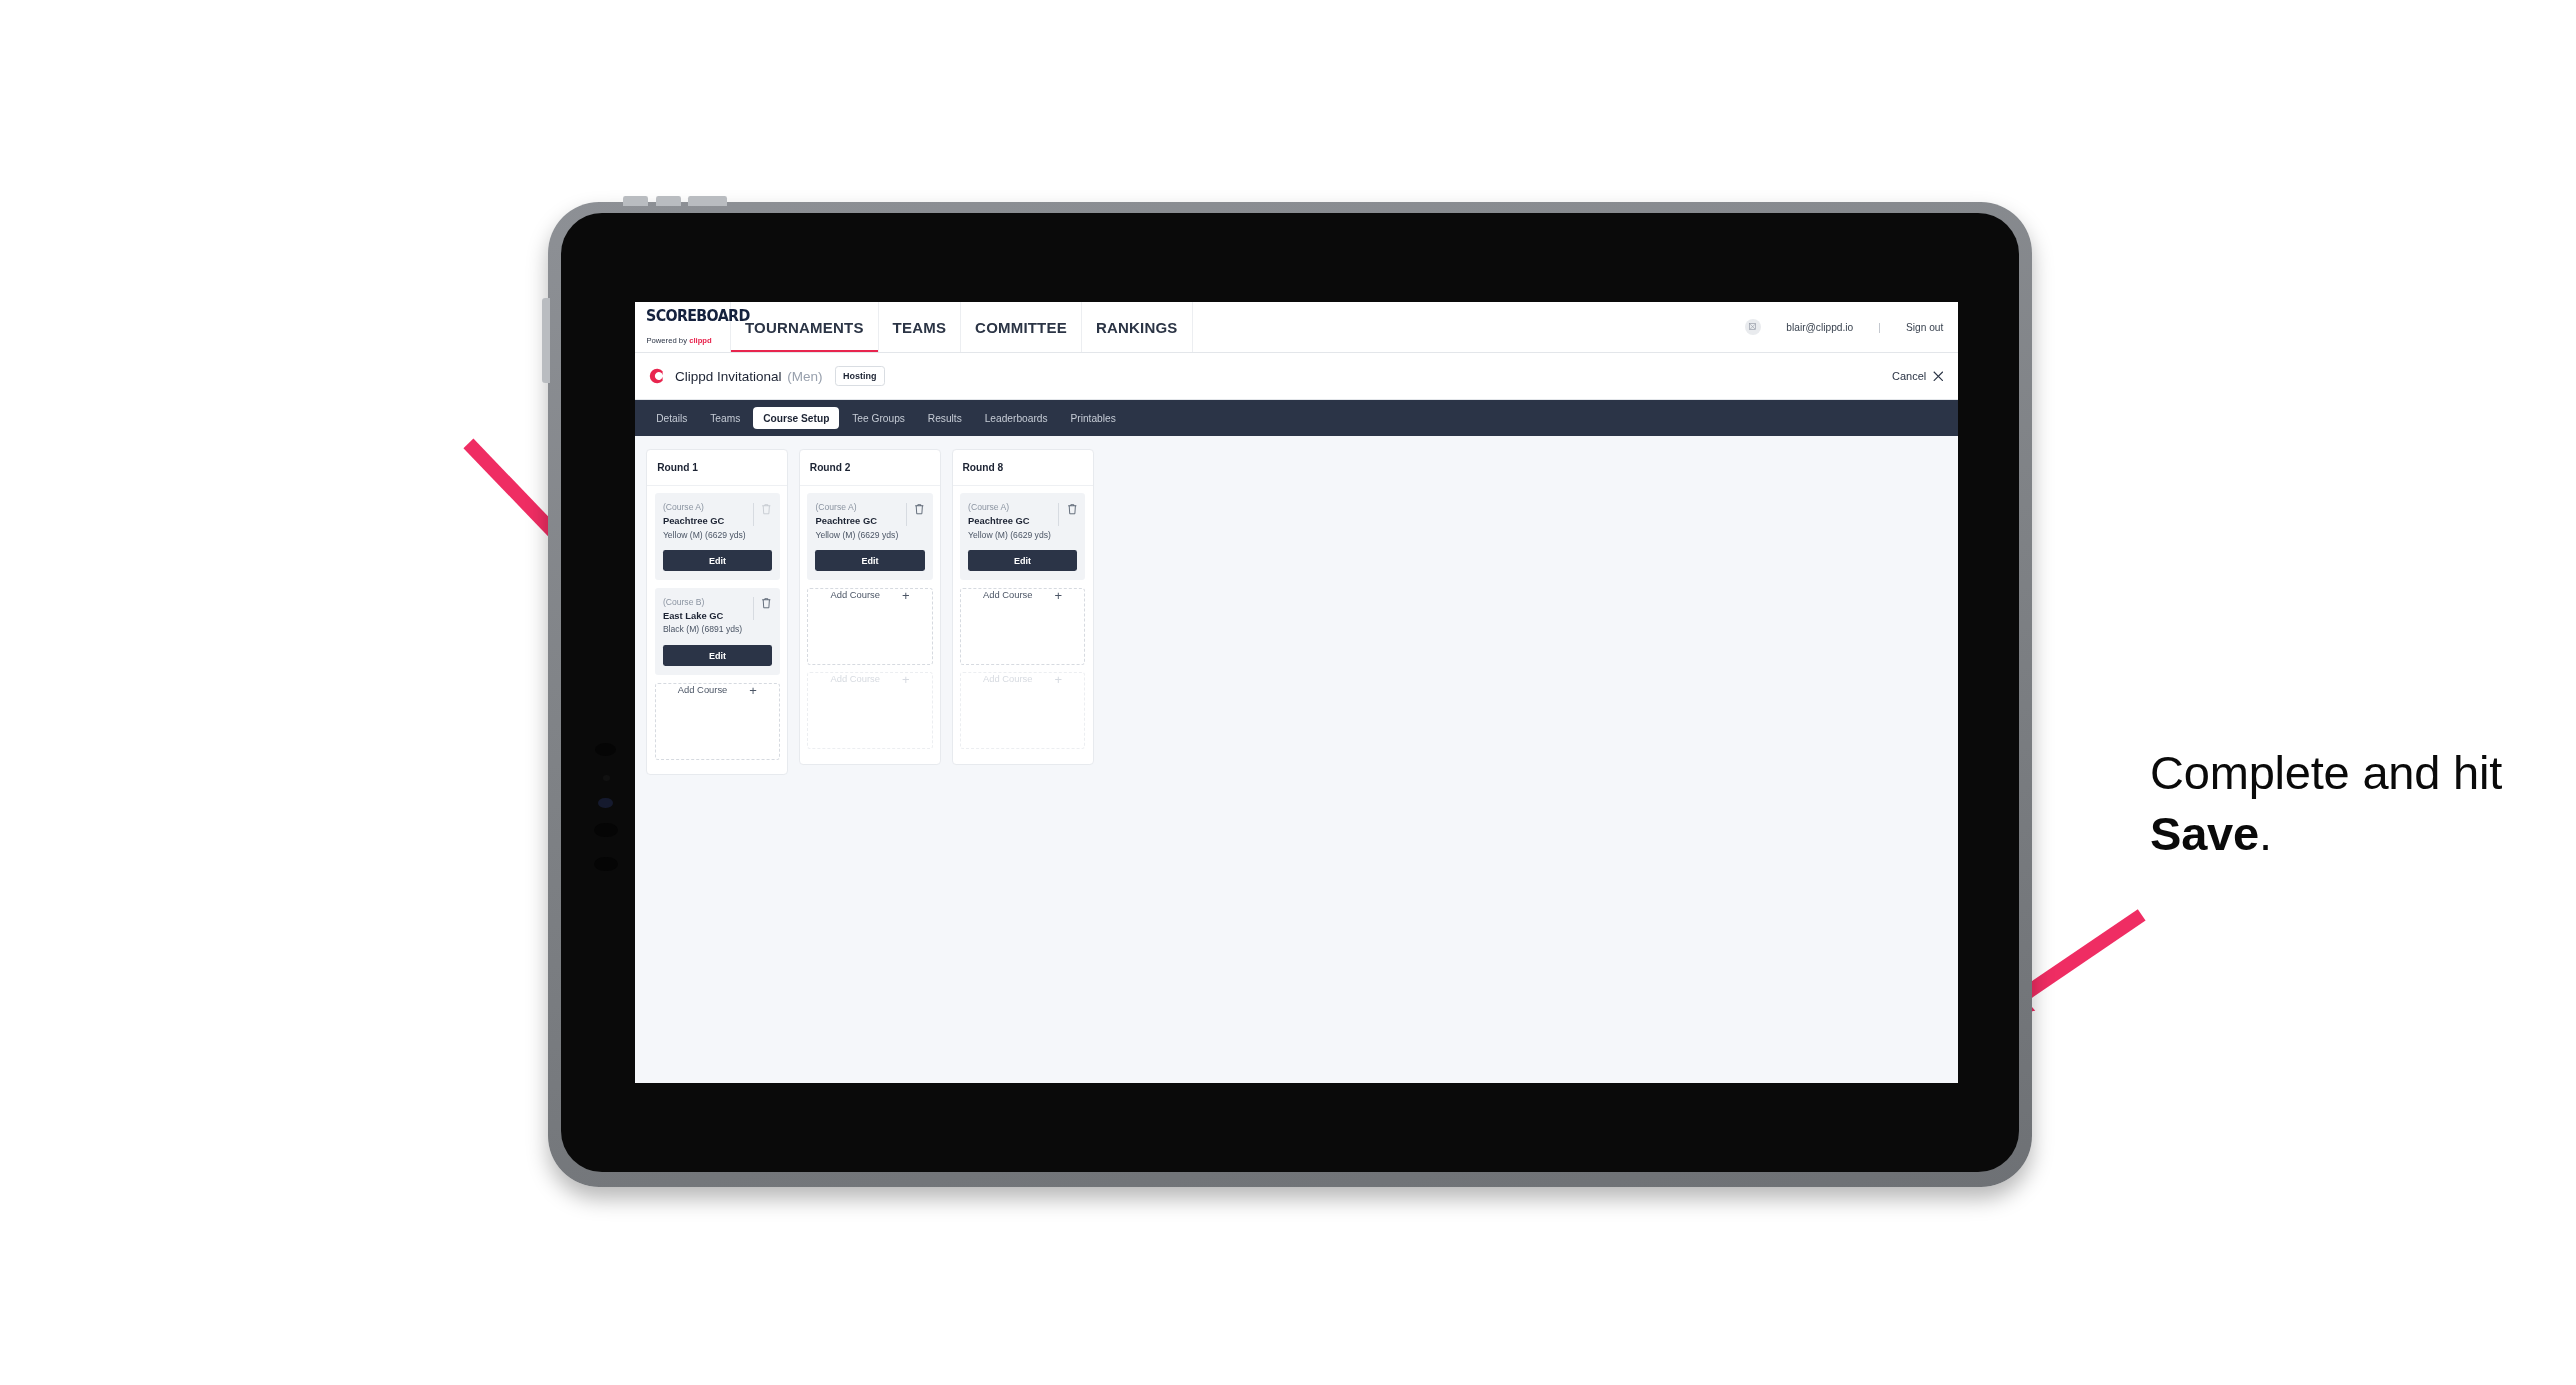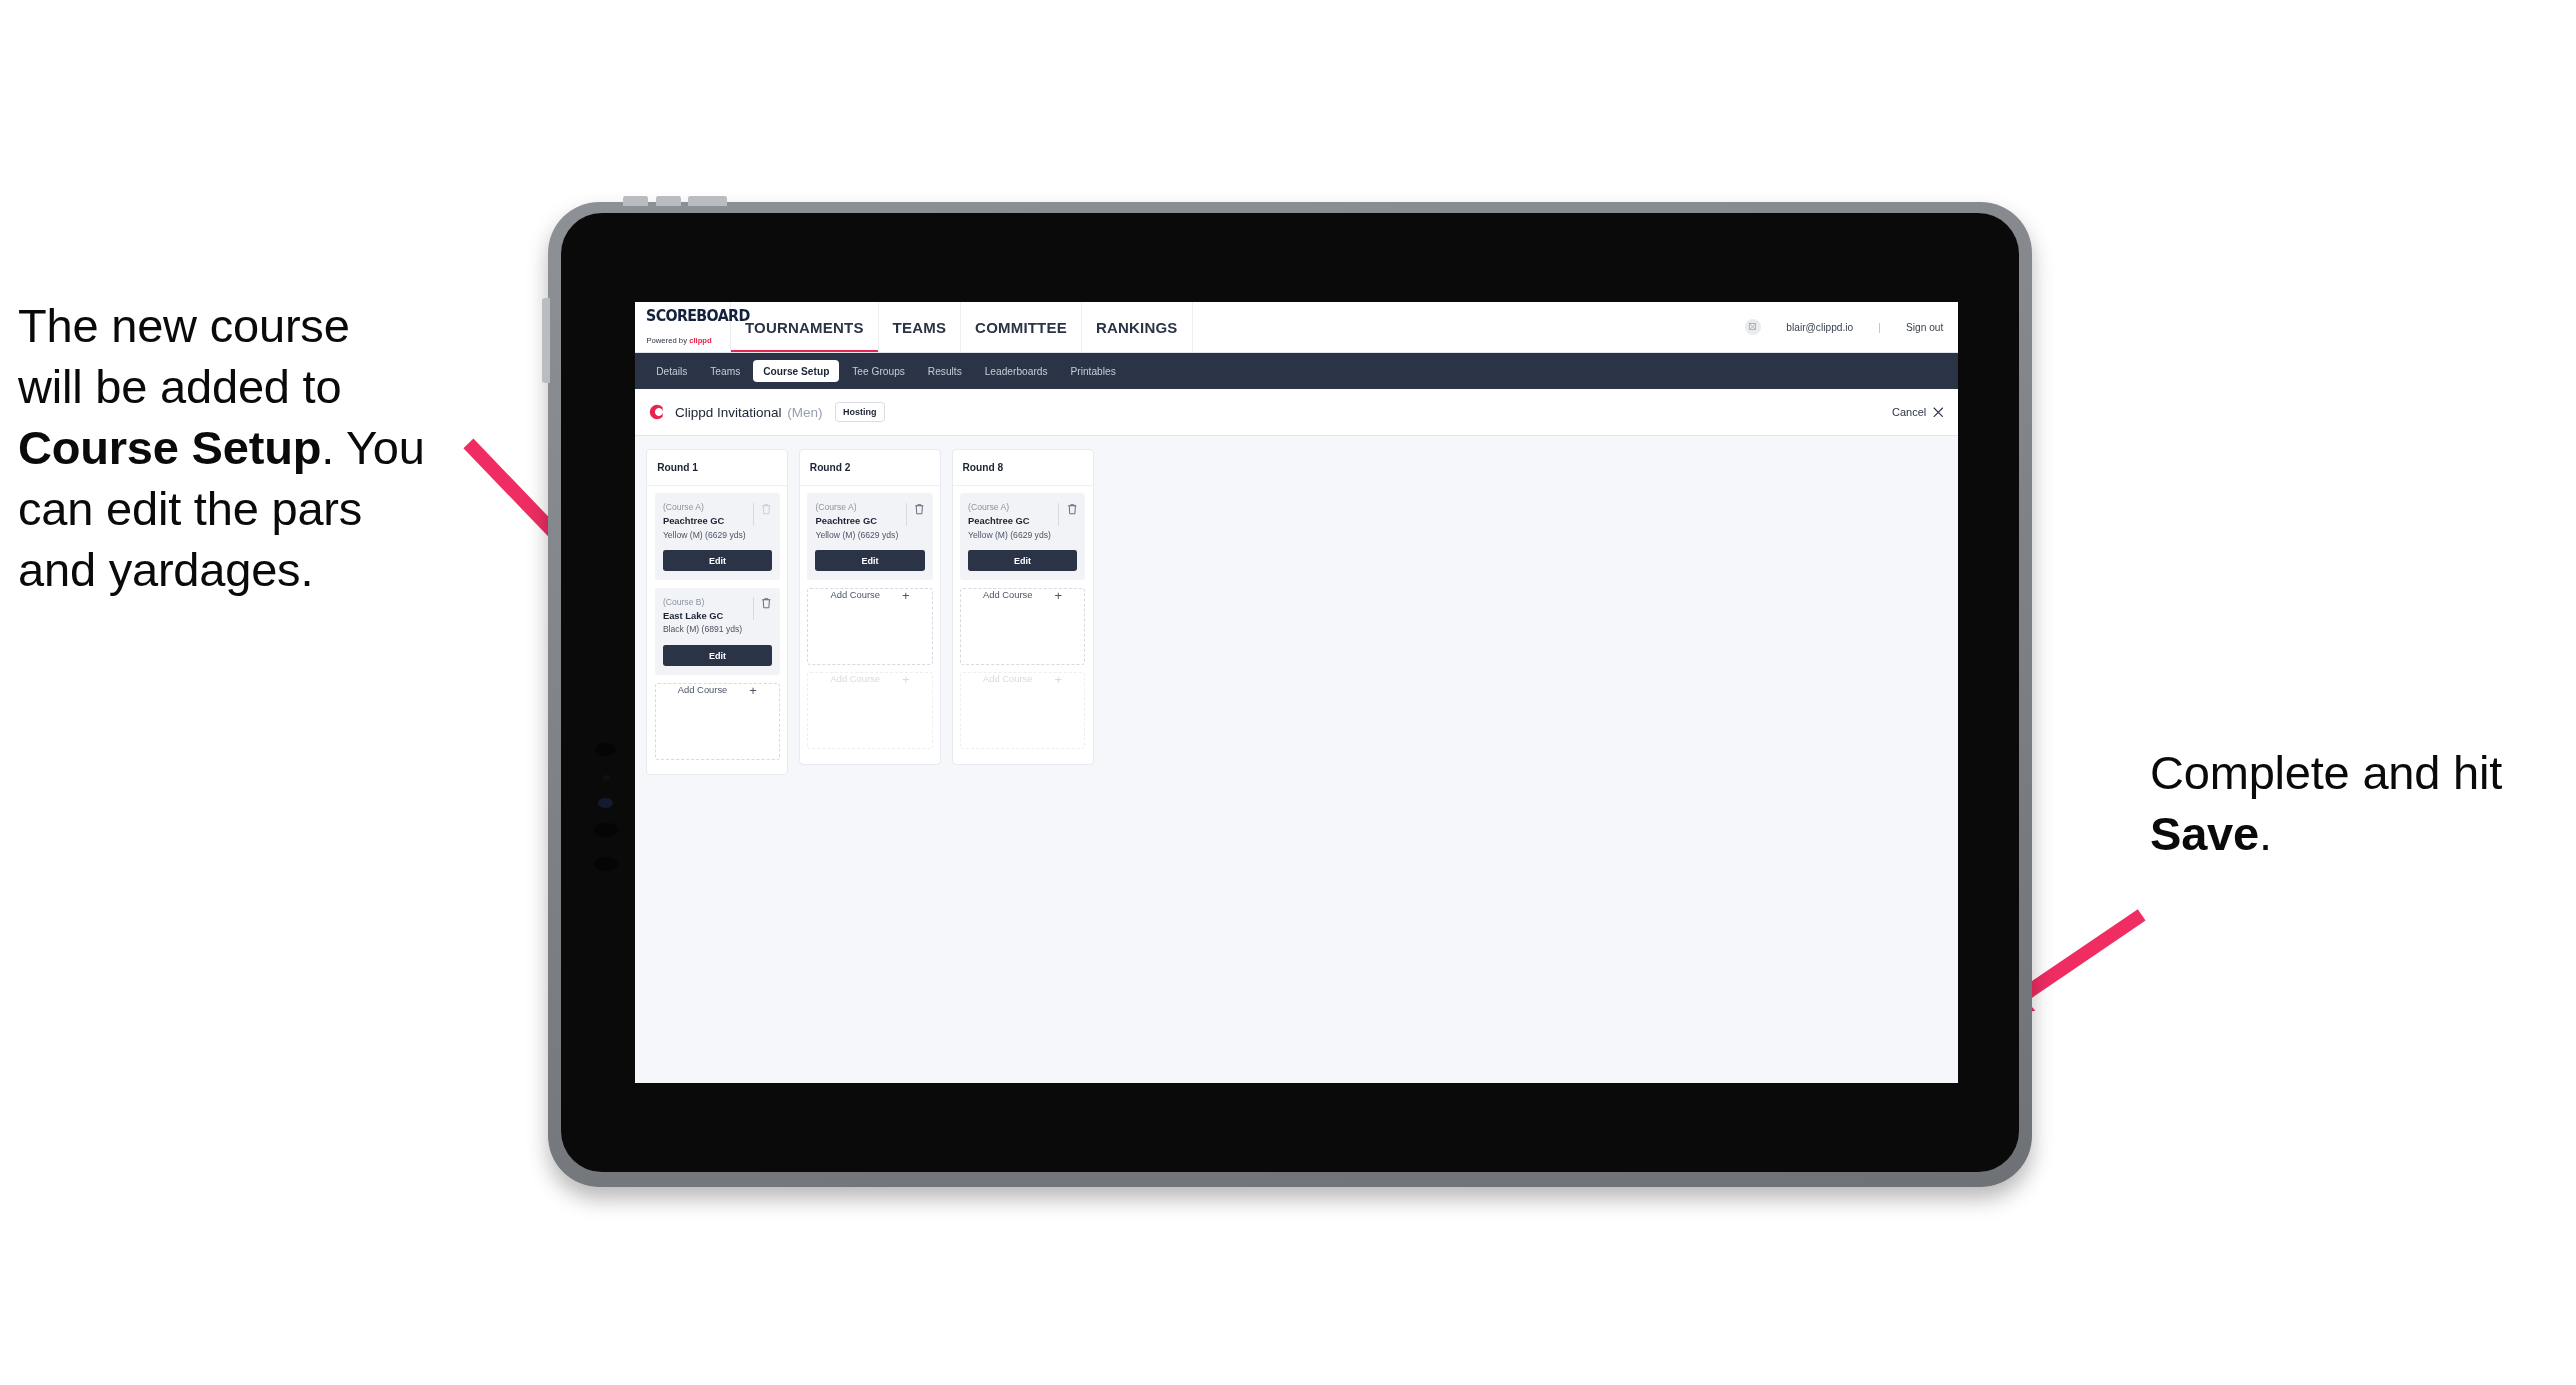--- a/index.html
+++ b/index.html
@@ -238,23 +238,20 @@
   }
   .add-card .plus { font-size: 13px; line-height: 1; color: #4b5565; font-weight: 300; }
   .add-card.ghost { border-color: #eceef1; }
   .add-card.ghost .add-label, .add-card.ghost .plus { color: #d7dbe1; }
 </style>
 </head>
 <body>
 
 <div id="stage">
 
-  <div class="annot" id="annot-left">
-    <span>The new course will be added to </span><b>Course Setup</b><span>. You can edit the pars and yardages.</span>
-  </div>
 
   <svg class="arrow-svg" id="arrow-left" style="left:457px; top:432px; width:212px; height:212px;" viewBox="0 0 260 260">
     <line x1="14" y1="14" x2="185" y2="192" stroke="#ef2d63" stroke-width="17" stroke-linecap="butt"></line>
     <polygon points="205,215 125,205 172,152" fill="#ef2d63"></polygon>
   </svg>
 
   <div class="annot" id="annot-right">
     <span>Complete and hit </span><b>Save</b><span>.</span>
   </div>
 
@@ -308,45 +305,45 @@
             <rect x="1" y="1" width="10" height="10" fill="none" stroke="#8d94a0" stroke-width="1"></rect>
             <path d="M2 10 L10 2 M2 2 L10 10" stroke="#8d94a0" stroke-width="0.9"></path>
           </svg>
         </div>
         <span>blair@clippd.io</span>
         <span class="sep">|</span>
         <span id="signout">Sign out</span>
       </div>
     </div>
 
-    <div id="tabbar">
-      <div class="tab"><span>Details</span></div>
-      <div class="tab"><span>Teams</span></div>
-      <div class="tab active"><span>Course Setup</span></div>
-      <div class="tab"><span>Tee Groups</span></div>
-      <div class="tab"><span>Results</span></div>
-      <div class="tab"><span>Leaderboards</span></div>
-      <div class="tab"><span>Printables</span></div>
-    </div>
-
     <div id="tourbar">
       <svg id="clippd-c" viewBox="0 0 32 32">
         <path d="M26 7.5 A13 13 0 1 0 26 24.5 L26 17.5 A7 7 0 1 1 26 14.5 Z" fill="#e8254e"></path>
       </svg>
       <span id="tour-name">Clippd Invitational</span>
       <span id="tour-gender">(Men)</span>
       <span id="hosting-badge">Hosting</span>
       <div id="cancel-btn">
         <span>Cancel</span>
         <svg id="cancel-x" width="10.6" height="10.6" viewBox="0 0 14 14">
           <path d="M1 1 L13 13 M13 1 L1 13" stroke="#2b3445" stroke-width="1.5" fill="none"></path>
         </svg>
       </div>
     </div>
 
+    <div id="tabbar">
+      <div class="tab"><span>Details</span></div>
+      <div class="tab"><span>Teams</span></div>
+      <div class="tab active"><span>Course Setup</span></div>
+      <div class="tab"><span>Tee Groups</span></div>
+      <div class="tab"><span>Results</span></div>
+      <div class="tab"><span>Leaderboards</span></div>
+      <div class="tab"><span>Printables</span></div>
+    </div>
+
     <div id="content">
 
       <div class="round-col">
         <div class="round-head">Round 1</div>
         <div class="col-body">
 
           <div class="course-card">
             <div class="cc-top">
               <div class="cc-text">
                 <div class="cc-label">(Course A)</div>

